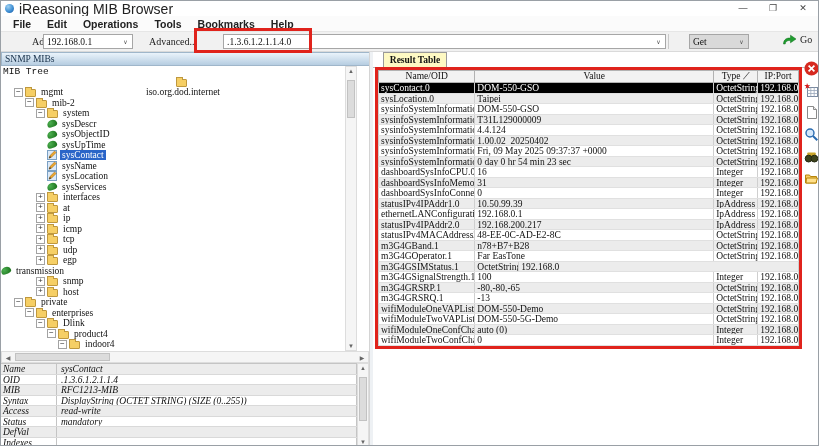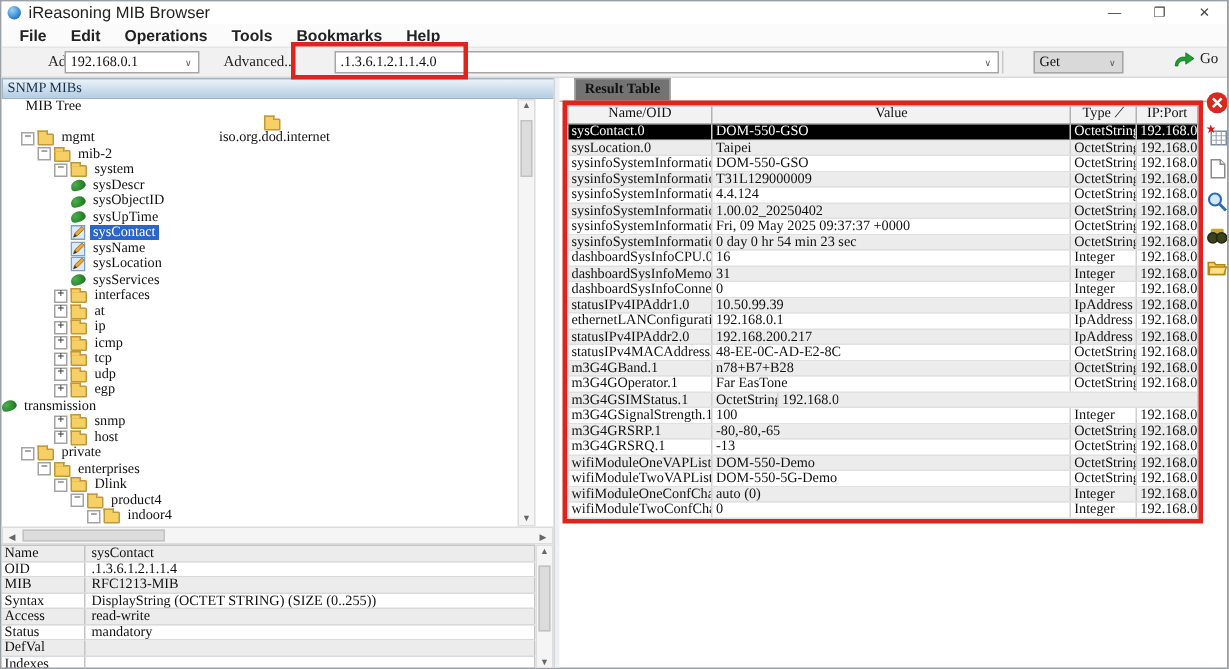--- a/index.html
+++ b/index.html
@@ -3,21 +3,21 @@
 <meta charset="utf-8">
 <style>
   html,body{margin:0;padding:0;background:#777;}
   *{box-sizing:border-box;}
   .window{position:relative;width:819px;height:446px;background:#fff;overflow:hidden;
           border:1px solid #9aa0a6;font-family:"Liberation Sans",sans-serif;color:#111;}
   
   .titlebar{position:absolute;top:0;left:0;right:0;height:15px;background:#fff;display:flex;align-items:center;}
   .appicon{width:9px;height:9px;border-radius:50%;margin:0 5px 0 4px;flex:none;
            background:radial-gradient(circle at 35% 30%,#9ed1f2 0%,#3f8fd4 55%,#14539e 100%);}
-  .title{font-size:11px;color:#222;}
+  .title{font-size:14px;color:#222;}
   .wctrls{margin-left:auto;display:flex;height:15px;}
   .wctrls span{width:30px;text-align:center;font-size:9px;line-height:15px;color:#444;}
   
   .menubar{position:absolute;top:15px;left:0;right:0;height:16px;background:#fbfbfb;
            border-bottom:1px solid #e6e6e6;display:flex;align-items:center;padding-left:4px;font-size:10.5px;font-weight:bold;color:#222;}
   .menubar span{padding:0 8px;}
   
   .toolbar{position:absolute;top:31px;left:0;right:0;height:20px;background:#f1f1f1;
            border-bottom:1px solid #dadada;font-family:"Liberation Serif",serif;font-size:10px;}
   .toolbar .lbl{position:absolute;top:4px;color:#222;margin-left:28px;}
@@ -53,27 +53,27 @@
   
   .sb{position:absolute;background:#f5f5f5;border:1px solid #ddd;}
   .sb .sarr{position:absolute;font-size:6px;color:#666;width:100%;text-align:center;left:0;}
   .sb .thumb{position:absolute;background:#dcdcdc;border:1px solid #c2c2c2;}
   .sb-tree-v{left:344px;top:65px;width:12px;height:285px;}
   .sb-tree-h{left:0;top:350px;width:368px;height:12px;}
   .sb-props-v{left:356px;top:362px;width:12px;height:84px;}
   
   .props{position:absolute;top:362px;left:0;width:356px;height:84px;border-top:1px solid #c4c4c4;
          font-family:"Liberation Serif",serif;font-size:9.5px;}
-  .prow{display:flex;height:10.5px;border-bottom:1px solid #d9d9d9;align-items:flex-end;}
+  .prow{display:flex;height:10.5px;border-bottom:1px solid #d9d9d9;align-items:flex-end;font-style:italic;}
   .prow.alt{background:#ececec;}
   .plabel{width:56px;flex:none;border-right:1px solid #c4c4c4;padding:0 2px;height:100%;line-height:10px;}
   .pvalue{flex:1;padding:0 4px;white-space:nowrap;overflow:hidden;height:100%;line-height:10px;border-right:1px solid #c4c4c4;}
   .vdivider{position:absolute;left:368px;top:51px;width:4px;height:395px;background:#eef1f4;border-left:1px solid #d4d4d4;}
   
-  .tab{position:absolute;left:382px;top:51px;width:64px;height:15px;background:#737373;
+  .tab{position:absolute;left:382px;top:51px;width:64px;height:15px;background:#fef9c3;
        border:1px solid #9a9a9a;border-bottom:none;font-family:"Liberation Serif",serif;
        font-weight:bold;font-size:9.5px;text-align:center;line-height:14px;}
   .tabline{position:absolute;left:372px;top:66px;right:0;height:1px;background:#bbb;}
   .redrect{left:374px;top:66px;width:427px;height:282px;}
   .rtable{position:absolute;left:377px;top:69px;width:421px;font-family:"Liberation Serif",serif;font-size:9.5px;}
   .thead{display:flex;height:13px;background:#f2f2f2;border:1px solid #b2b2b2;}
   .th{border-right:1px solid #b2b2b2;text-align:center;line-height:11px;overflow:hidden;white-space:nowrap;}
   .th:last-child{border-right:none;}
   .c0{width:23%;} .c1{width:57%;} .c2{width:10.5%;} .c3{width:9.5%;}
   .rrow{display:flex;height:10.5px;border-bottom:1px solid #e0e0e0;border-left:1px solid #cfcfcf;border-right:1px solid #cfcfcf;}
@@ -132,21 +132,21 @@
       <svg width="15" height="11" viewBox="0 0 15 11">
         <path d="M1.5 10c0-4.5 3.5-6.5 7-5.8V1.2L14 5 8.5 8.8V6.6C5.5 6.1 3.5 7.3 3.2 10z" fill="#1f9d2f" stroke="#0d6e1b" stroke-width="0.5"></path>
       </svg>
       <span>Go</span>
     </span>
     <span class="redbox redbox-oid"></span>
   </div>
 
   <div class="mibs-header">SNMP MIBs</div>
   <div class="tree" id="mib-tree">
-      <div class="trow" style="padding-left: 14px;">
+      <div class="trow" style="padding-left: 0; font-family: Liberation Mono, monospace;">
         <span class="tlabel">MIB Tree</span>
       </div>
       <div class="trow" style="padding-left: 20px; flex-direction: column;">
         <span class="i-folder"></span>
         <span class="tlabel">iso.org.dod.internet</span>
       </div>
       <div class="trow" style="padding-left: 13px;">
         <span class="handle">−</span>
         <span class="i-folder"></span>
         <span class="tlabel">mgmt</span>

